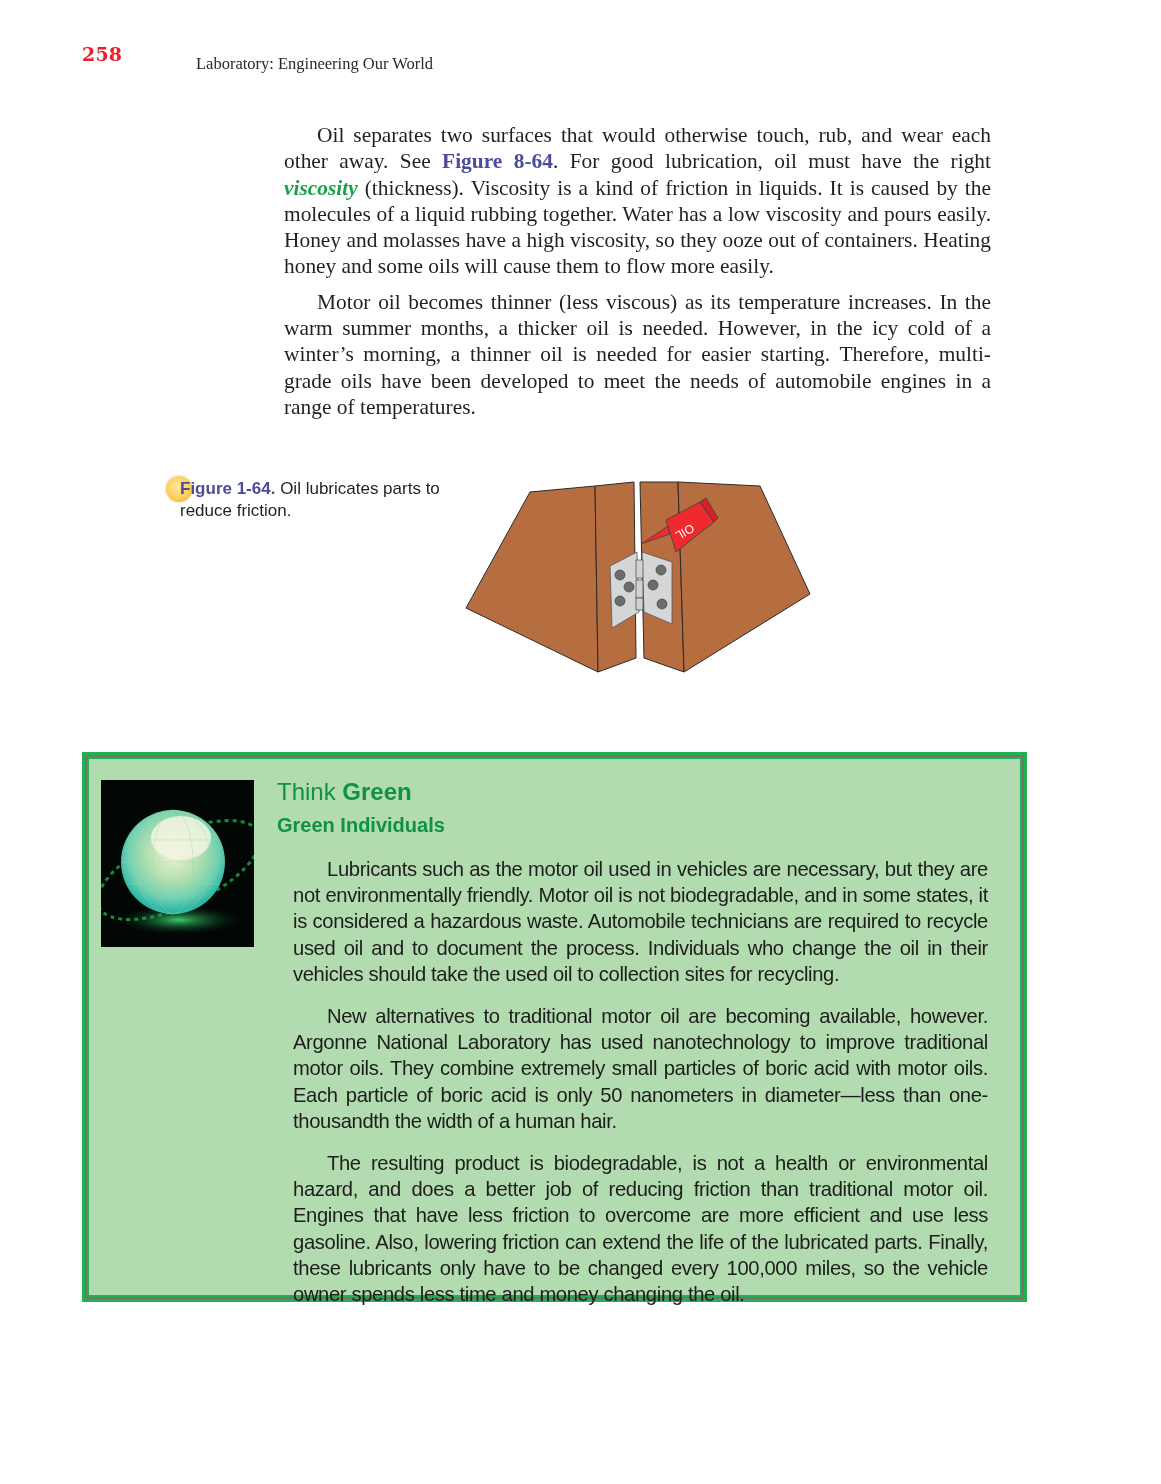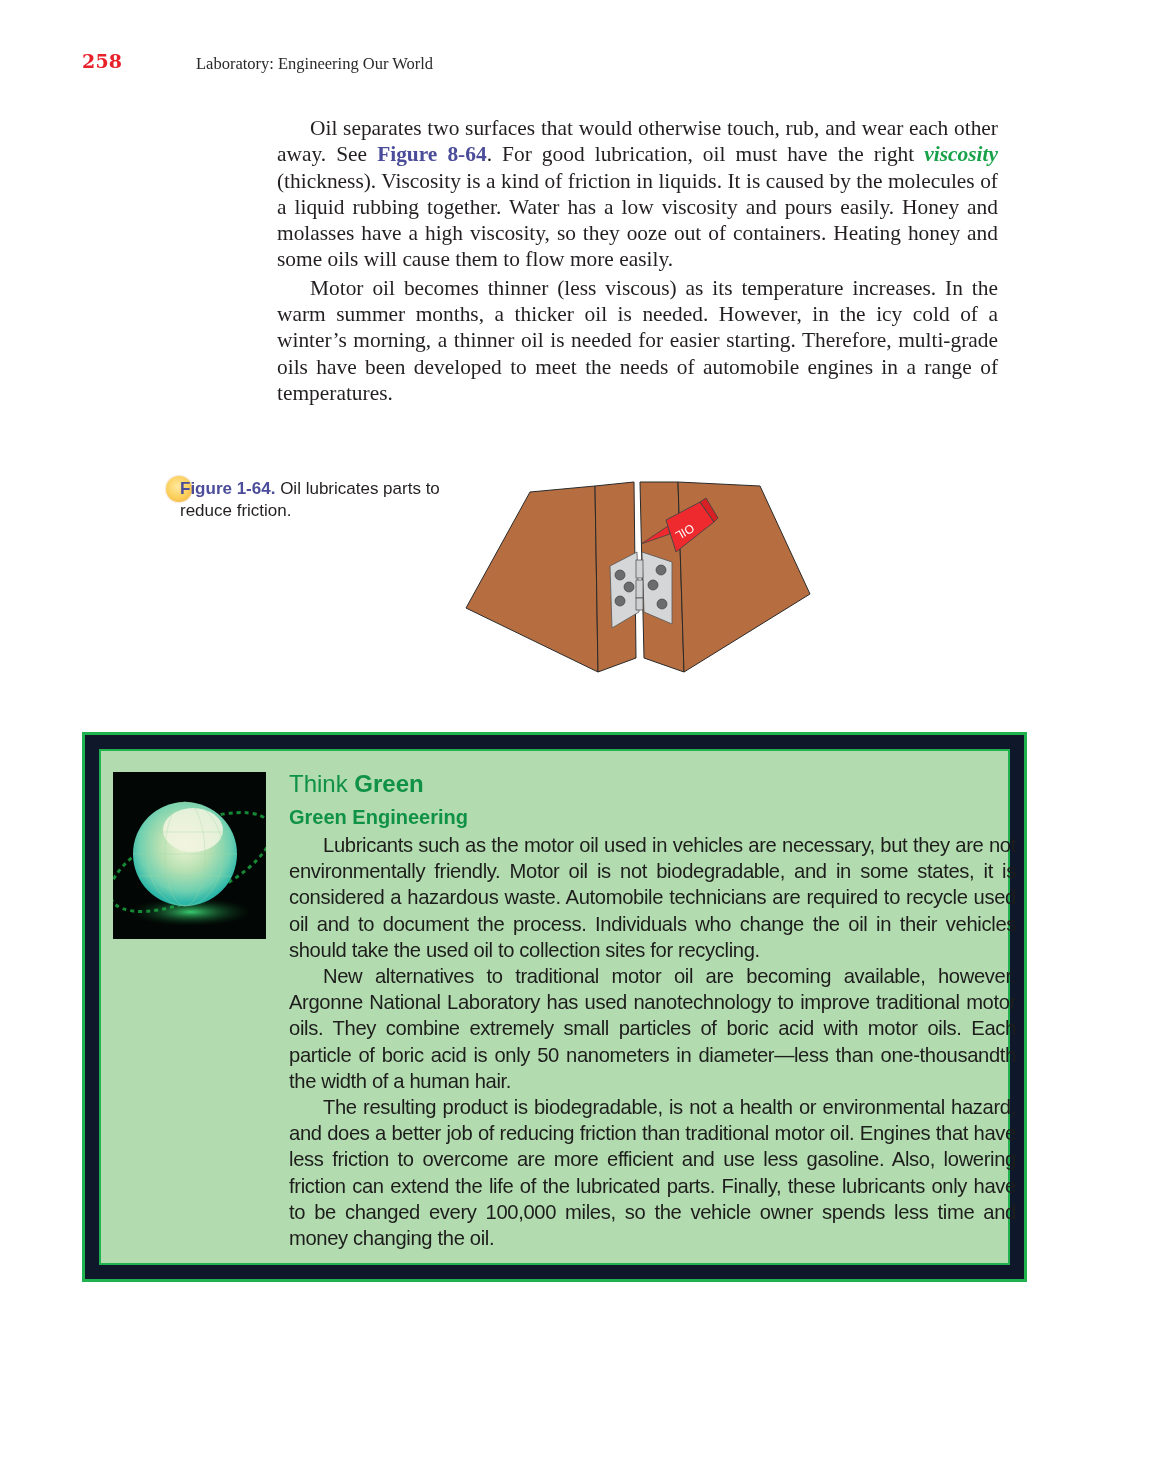--- a/index.html
+++ b/index.html
@@ -1,31 +1,31 @@
 <!DOCTYPE html>
 <html><head>
 <meta charset="utf-8">
 <style>
   html, body { margin: 0; padding: 0; background: #ffffff; }
   body { width: 1161px; height: 1484px; position: relative; overflow: hidden; }
   .page-number {
-    position: absolute; left: 82px; top: 50px;
+    position: absolute; left: 82px; top: 43px;
     font-family: "DejaVu Serif", serif; font-weight: bold; font-size: 19px;
     color: #e8202a; letter-spacing: 0.2px;
   }
   .running-head {
     position: absolute; left: 196px; top: 54px;
     font-family: "Liberation Serif", serif; font-size: 16.5px; color: #2a2a2a;
   }
   .body-text {
     position: absolute; left: 275px; top: 113px; width: 725px;
     font-family: "Liberation Serif", serif; font-size: 21.4px; line-height: 26.3px;
     color: #231f20; text-align: justify;
   }
-  .body-text p { margin: 2px; text-indent: 33px; }
+  .body-text p { margin: 9px; text-indent: 33px; }
   .fig-ref { color: #4b4d9a; font-weight: bold; }
   .term { color: #19a24a; font-weight: bold; font-style: italic; }
 
   .caption {
     position: absolute; left: 168px; top: 478px; width: 290px;
     font-family: "Liberation Sans", sans-serif; font-size: 17px; line-height: 22px;
     color: #231f20;
   }
   .caption-badge {
     position: absolute; left: -2px; top: -2px; width: 26px; height: 26px; border-radius: 50%;
@@ -33,25 +33,25 @@
     box-shadow: 0 0 2px rgba(180,120,20,0.6);
   }
   .caption-inner { position: relative; padding-left: 12px; }
   .caption-label { color: #4b4d9a; font-weight: bold; position: relative; }
 
   .figure {
     position: absolute; left: 462px; top: 476px; width: 352px; height: 204px;
   }
 
   .green-box {
-    position: absolute; left: 82px; top: 732px; width: 945px; height: 550px;
+    position: absolute; left: 82px; top: 752px; width: 945px; height: 550px;
     box-sizing: border-box;
     border: 3px solid #1fb24e;
-    background: #0f172a;
-    padding: 14px;
+    background: #737373;
+    padding: 2px;
   }
   .green-box-inner {
     width: 100%; height: 100%; box-sizing: border-box;
     border: 2px solid #1fb24e;
     background: #b2dbaf;
     position: relative;
   }
   .globe {
     position: absolute; left: 12px; top: 21px; width: 153px; height: 167px;
     background: #000;
@@ -64,21 +64,21 @@
   .tg-title b { font-weight: bold; }
   .tg-subtitle {
     position: absolute; left: 188px; top: 55px;
     font-family: "Liberation Sans", sans-serif; font-size: 20px; font-weight: bold; color: #0f9146;
   }
   .tg-body {
     position: absolute; left: 188px; top: 81px; width: 727px;
     font-family: "Liberation Sans", sans-serif; font-size: 20.2px; line-height: 26.2px;
     color: #1d1d1b; text-align: justify; letter-spacing: -0.35px;
   }
-  .tg-body p { margin: 0; text-indent: 34px; }
+  .tg-body p { margin: 16px; text-indent: 34px; }
 </style>
 </head>
 <body>
 
 <div class="page-number">258</div>
 <div class="running-head">Laboratory: Engineering Our World</div>
 
 <div class="body-text">
   <p><span>Oil separates two surfaces that would otherwise touch, rub, and wear each other away. See </span><span class="fig-ref">Figure 8-64</span><span>. For good lubrication, oil must have the right </span><span class="term">viscosity</span><span> (thickness). Viscosity is a kind of friction in liquids. It is caused by the molecules of a liquid rubbing together. Water has a low viscosity and pours easily. Honey and molasses have a high viscosity, so they ooze out of containers. Heating honey and some oils will cause them to flow more easily.</span></p>
   <p>Motor oil becomes thinner (less viscous) as its temperature increases. In the warm summer months, a thicker oil is needed. However, in the icy cold of a winter’s morning, a thinner oil is needed for easier starting. Therefore, multi-grade oils have been developed to meet the needs of automobile engines in a range of temperatures.</p>
@@ -152,20 +152,20 @@
         <g stroke="#9fd6a0" stroke-width="0.6" fill="none" opacity="0.6">
           <ellipse cx="72" cy="82" rx="20" ry="52"></ellipse>
           <ellipse cx="72" cy="82" rx="38" ry="52"></ellipse>
           <line x1="20" y1="82" x2="124" y2="82"></line>
           <line x1="26" y1="60" x2="118" y2="60"></line>
           <line x1="26" y1="104" x2="118" y2="104"></line>
         </g>
       </svg>
     </div>
     <div class="tg-title"><span>Think </span><b>Green</b></div>
-    <div class="tg-subtitle">Green Engineering</div>
+    <div class="tg-subtitle">Green Individuals</div>
     <div class="tg-body">
       <p>Lubricants such as the motor oil used in vehicles are necessary, but they are not environmentally friendly. Motor oil is not biodegradable, and in some states, it is considered a hazardous waste. Automobile technicians are required to recycle used oil and to document the process. Individuals who change the oil in their vehicles should take the used oil to collection sites for recycling.</p>
       <p>New alternatives to traditional motor oil are becoming available, however. Argonne National Laboratory has used nanotechnology to improve traditional motor oils. They combine extremely small particles of boric acid with motor oils. Each particle of boric acid is only 50 nanometers in diameter—less than one-thousandth the width of a human hair.</p>
       <p>The resulting product is biodegradable, is not a health or environmental hazard, and does a better job of reducing friction than traditional motor oil. Engines that have less friction to overcome are more efficient and use less gasoline. Also, lowering friction can extend the life of the lubricated parts. Finally, these lubricants only have to be changed every 100,000 miles, so the vehicle owner spends less time and money changing the oil.</p>
     </div>
   </div>
 </div>
 
 </body></html>

